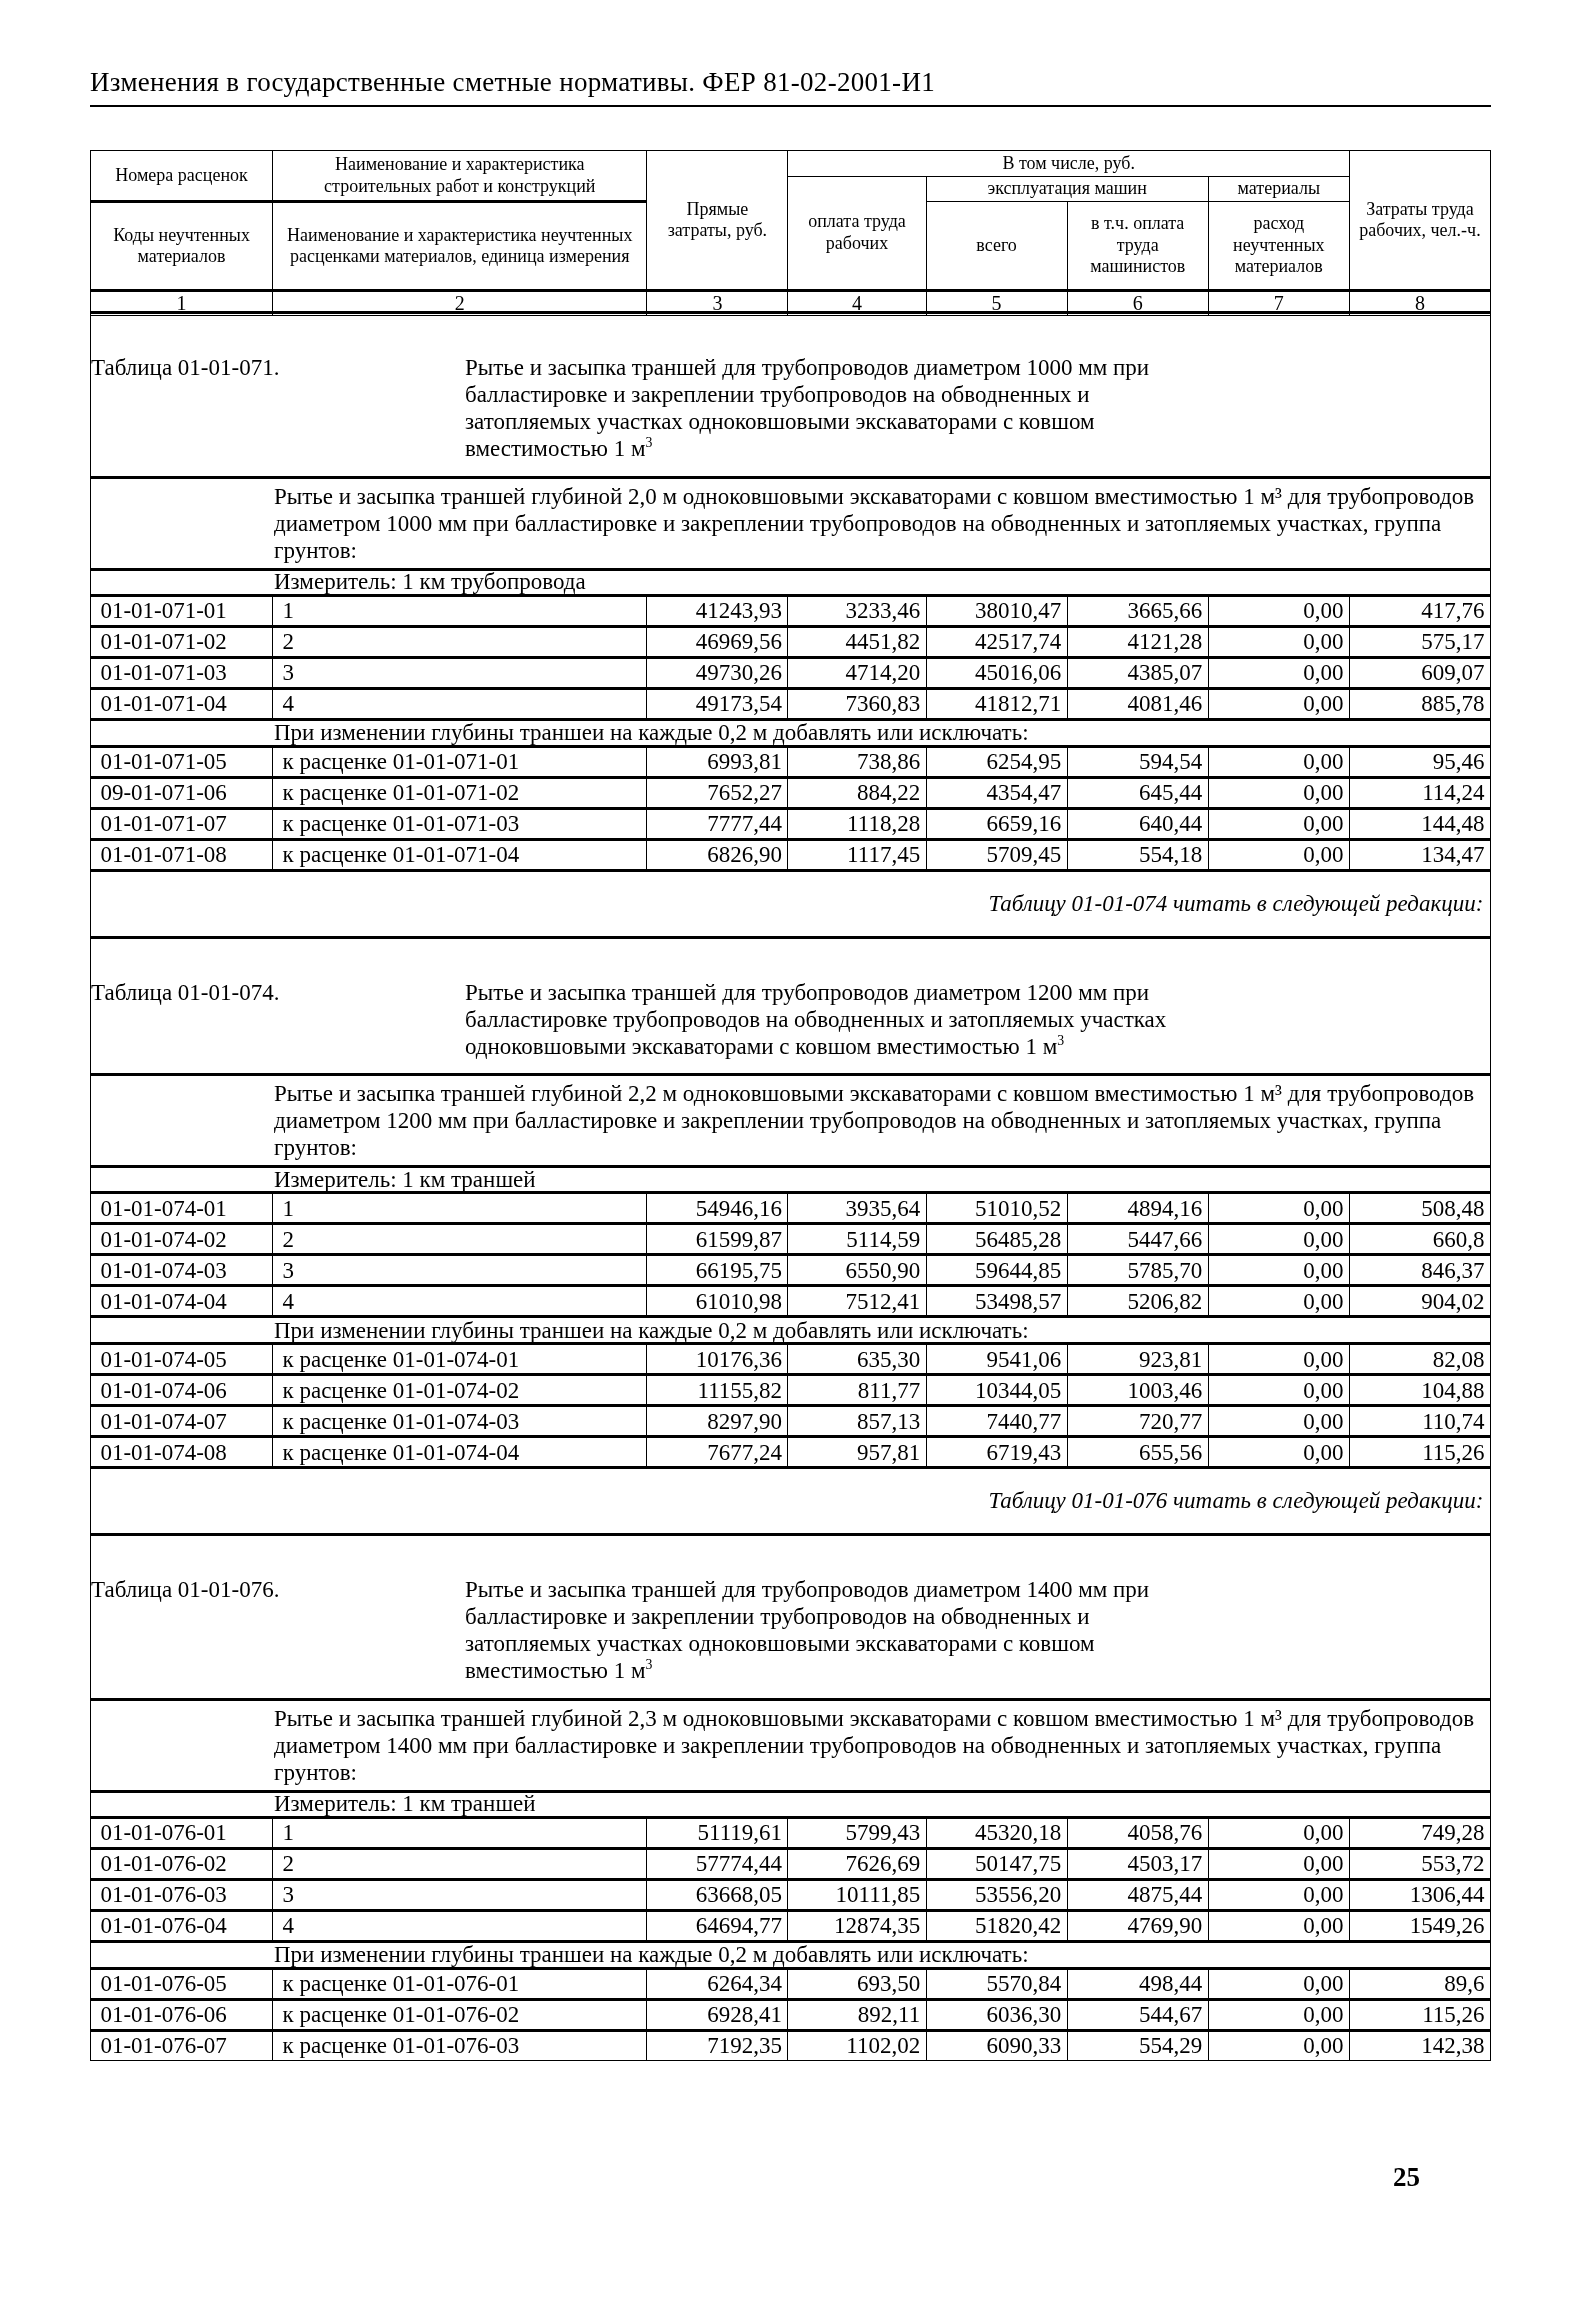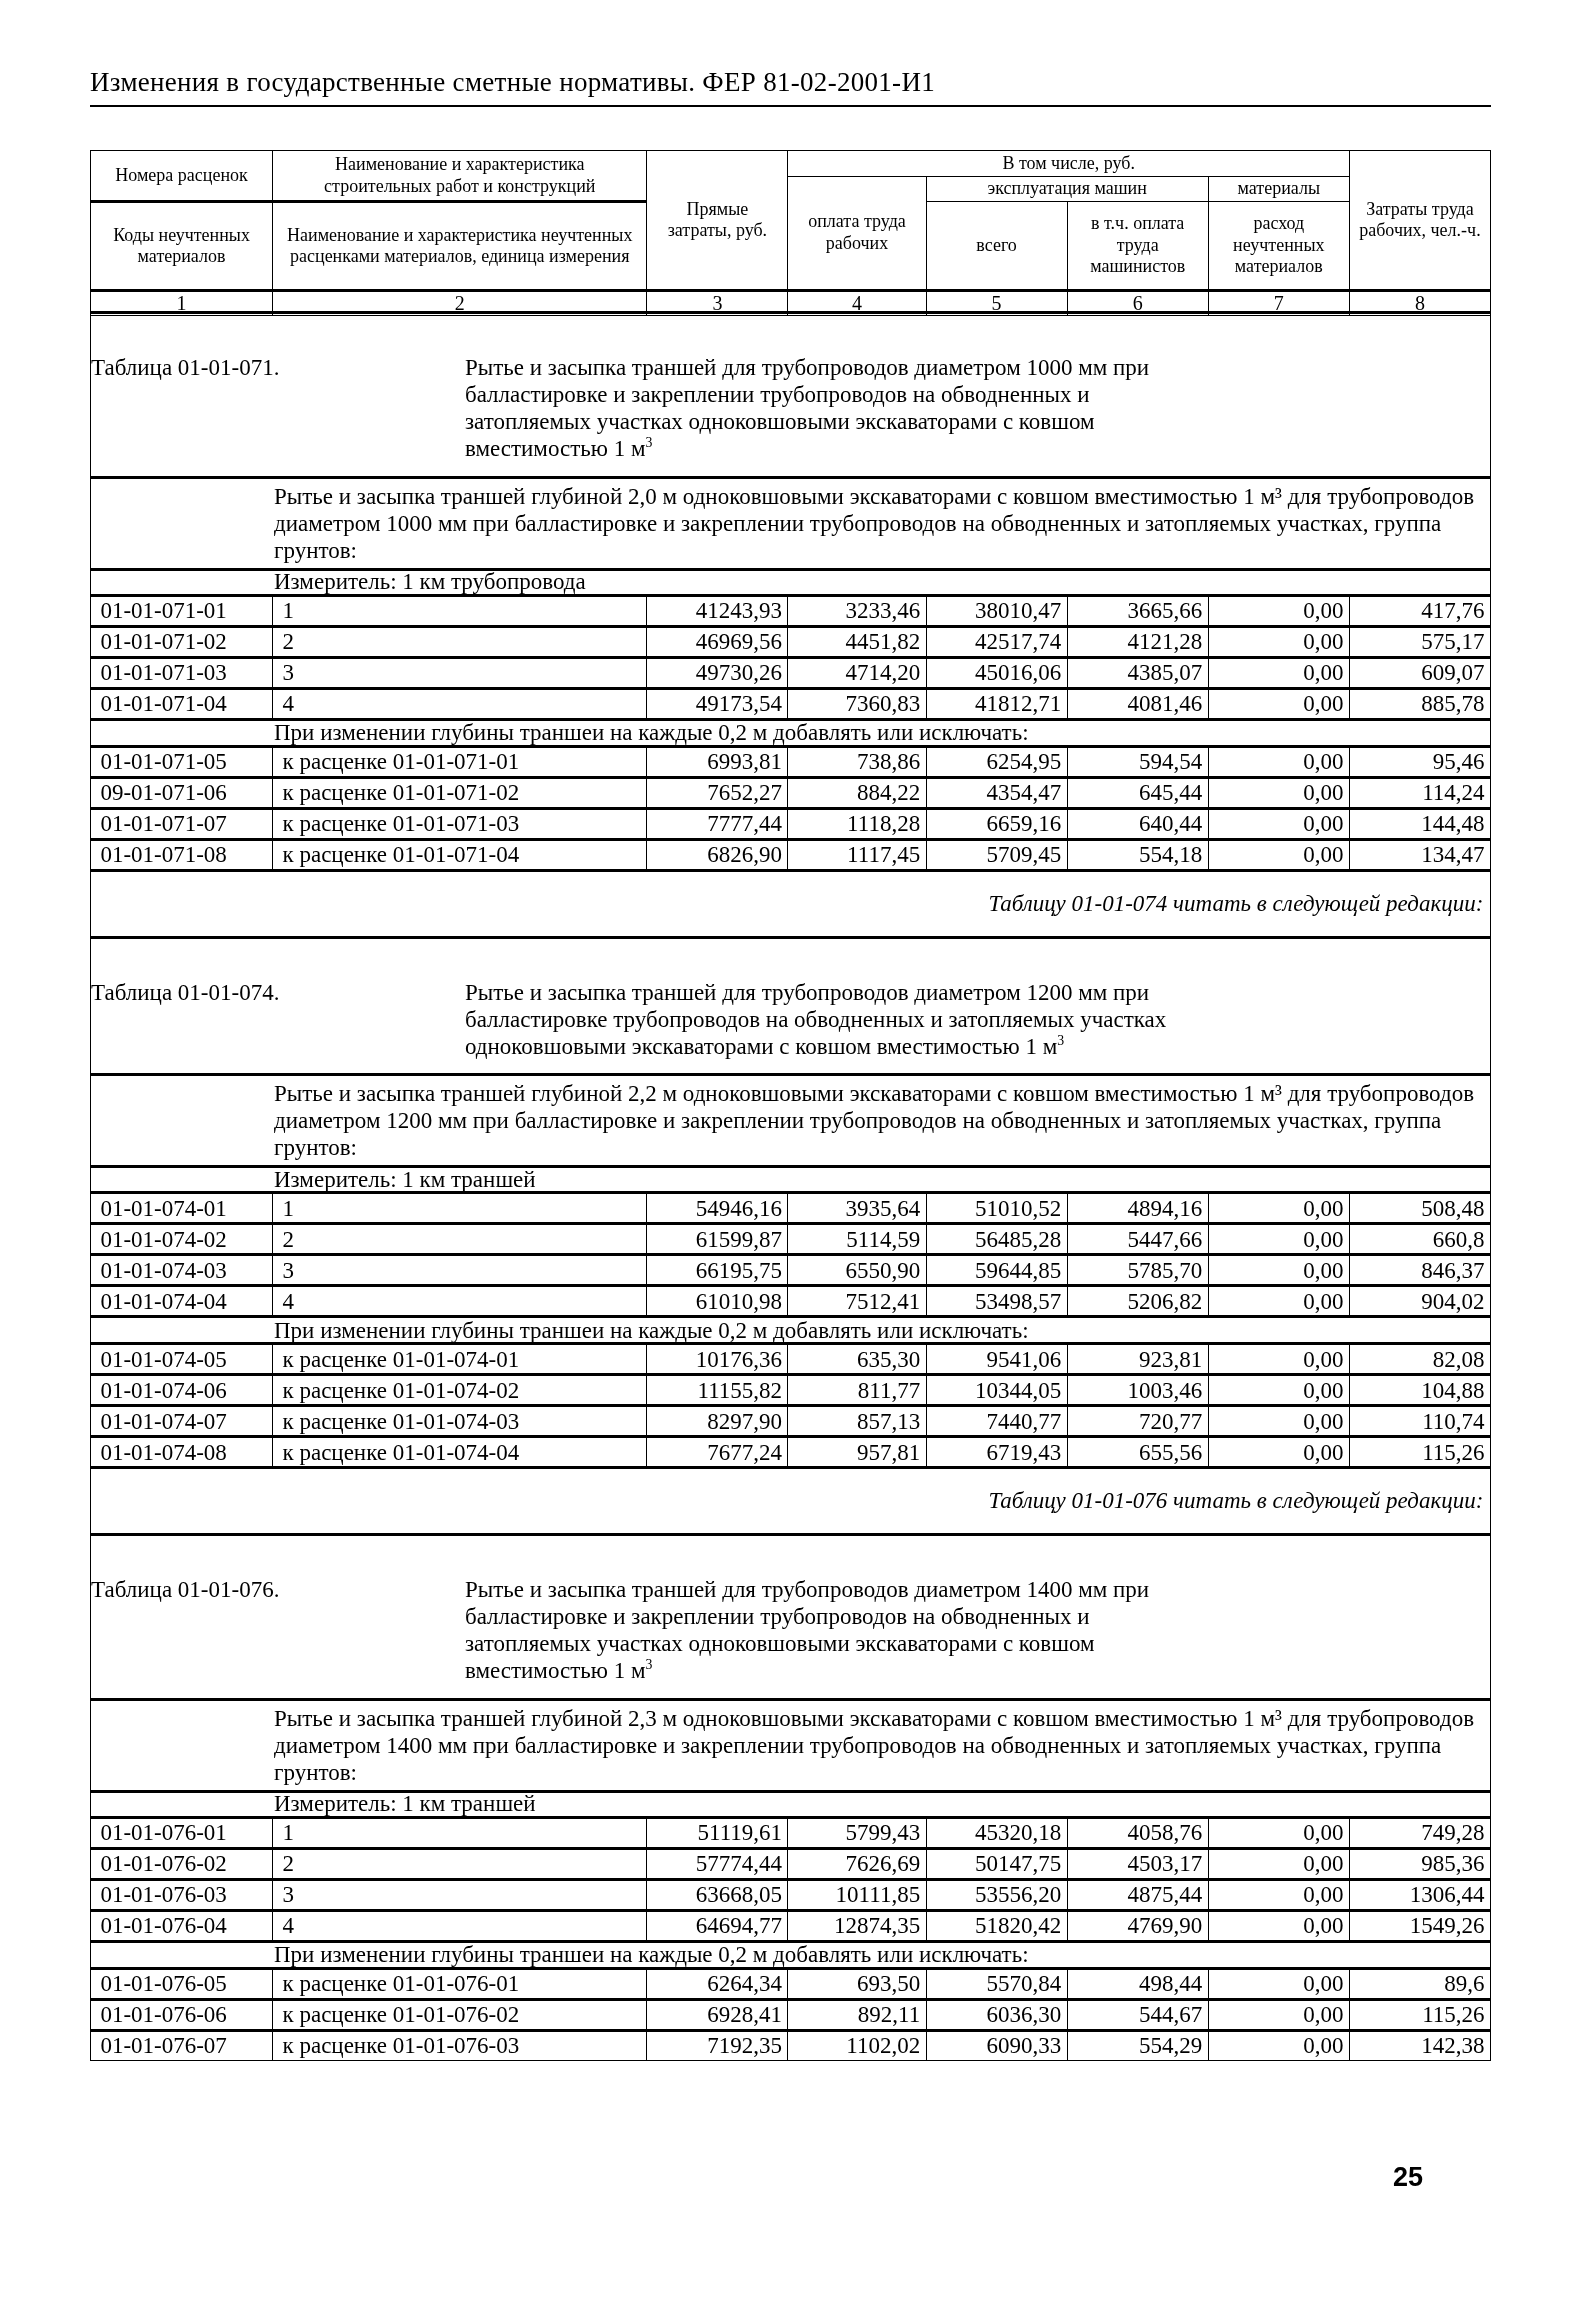--- a/index.html
+++ b/index.html
@@ -29,21 +29,21 @@
   .table-title { font-weight:bold; font-size:32px; line-height:38px; padding:40px 6.7px 13.5px 0 !important; white-space:normal !important;margin-top:38px; }
   .table-title .label { display:inline-block; vertical-align:top; width:374px; }
   .table-title .text { display:inline-block; vertical-align:top; width:1010px; }
   .table-title .title-line { display:block; }
   .notice { font-weight:bold; font-style:italic; font-size:35px; text-align:right; height:64px !important; line-height:64px !important; }
   .desc { font-weight:bold; font-size:21px; line-height:24px; padding:4px 6.7px 4px 183px !important; white-space:normal !important; }
   .unit { font-size:23px; padding-left:183px !important; height:23px !important; line-height:21.5px !important; }
   .subhead { font-weight:bold; font-size:22px; padding-left:183px !important; height:24px !important; line-height:23px !important; }
   sup { font-size:0.6em; line-height:0; }
 
-  .page-number { position:absolute; left:1393px; top:2162px; font-family:Liberation Sans, sans-serif; font-weight:bold; font-size:27px;text-align:center; }
+  .page-number { position:absolute; left:1393px; top:2162px; font-family:Liberation Serif, serif; font-weight:bold; font-size:27px;text-align:center; }
 </style>
 </head>
 <body>
 
 <div class="running-header">Изменения в государственные сметные нормативы. ФЕР 81-02-2001-И1</div>
 <div class="header-rule"></div>
 
 <table class="grid" id="col-header">
   <colgroup>
     <col style="width:182px">
@@ -311,21 +311,21 @@
         <td class="num">749,28</td>
       </tr>
       <tr class="thick-top">
         <td class="code">01-01-076-02</td>
         <td class="name">2</td>
         <td class="num bold">57774,44</td>
         <td class="num">7626,69</td>
         <td class="num bold">50147,75</td>
         <td class="num bold">4503,17</td>
         <td class="num">0,00</td>
-        <td class="num">985,36</td>
+        <td class="num">553,72</td>
       </tr>
       <tr class="thick-top">
         <td class="code">01-01-076-03</td>
         <td class="name">3</td>
         <td class="num bold">63668,05</td>
         <td class="num">10111,85</td>
         <td class="num bold">53556,20</td>
         <td class="num bold">4875,44</td>
         <td class="num">0,00</td>
         <td class="num">1306,44</td>

